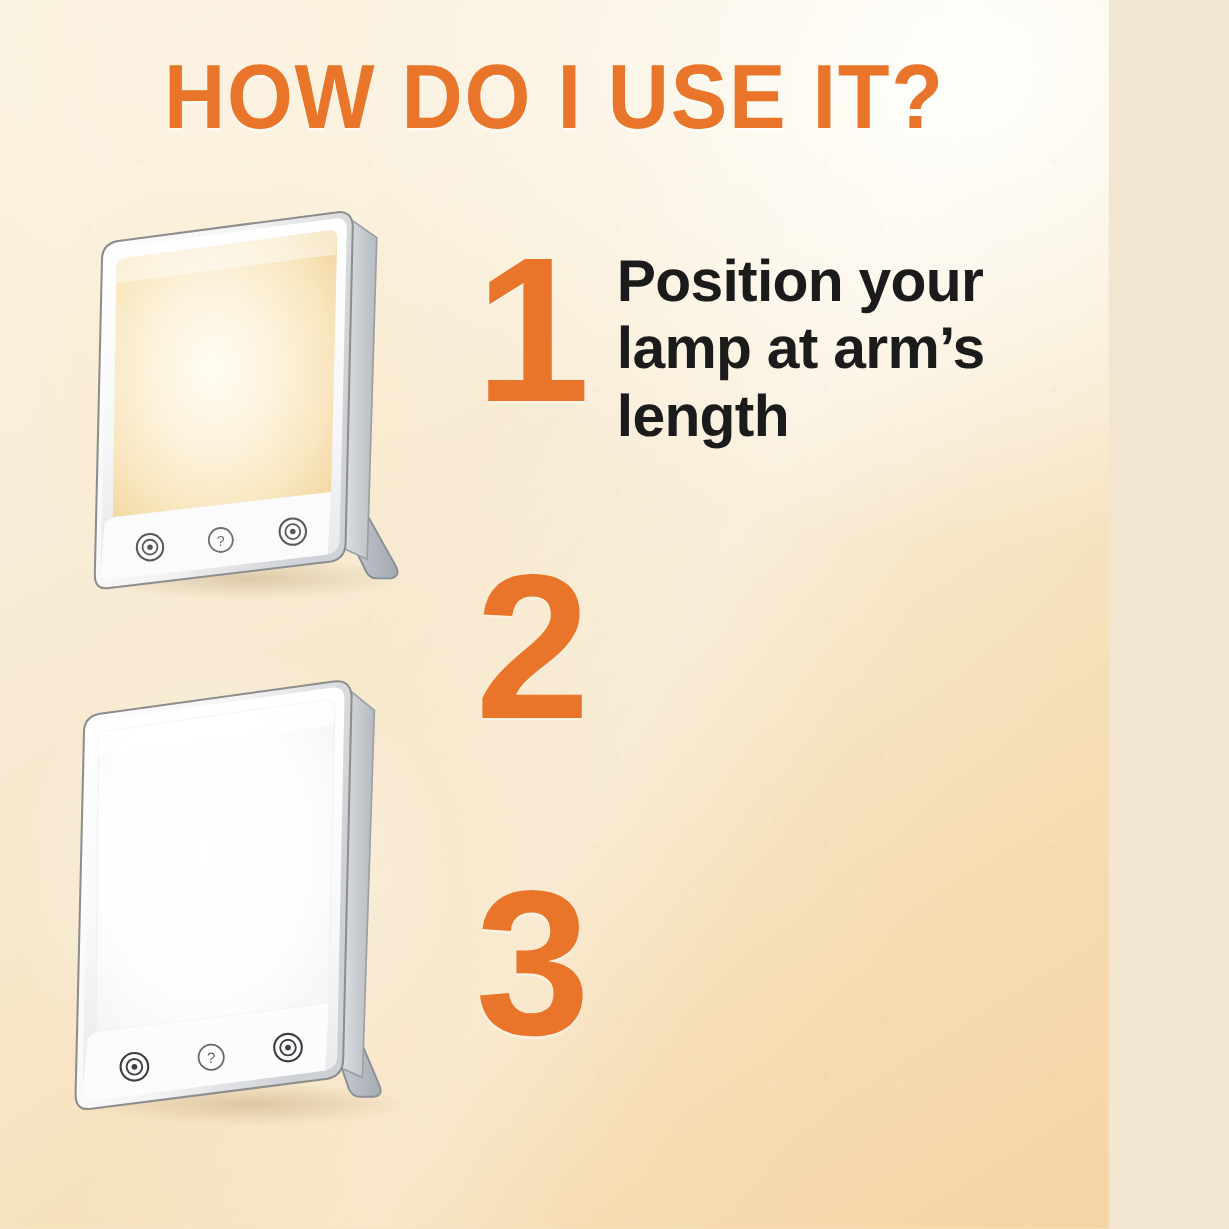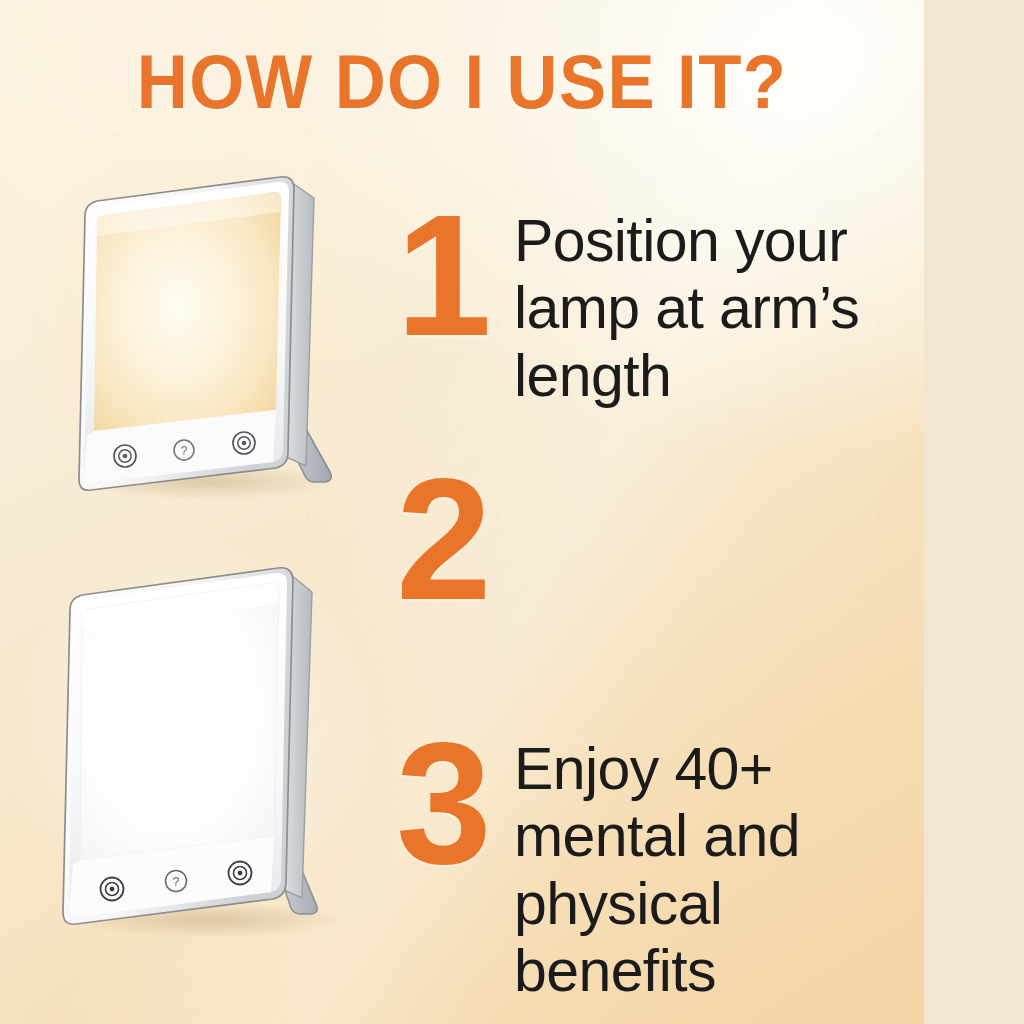--- a/index.html
+++ b/index.html
@@ -71,22 +71,22 @@
     line-height: .92;
     color: #e8752a;
     width: 118px;
     text-align: left;
     flex: 0 0 118px;
     letter-spacing: -4px;
     text-shadow: 0 2px 1px rgba(255,255,255,.40);
   }
   .step-text {
     font-family: "Liberation Sans", sans-serif;
-    font-weight: 400;
-    font-size: 59px;
+    font-weight: 700;
+    font-size: 49px;
     line-height: 1.14;
     color: #1b1b1b;
     letter-spacing: -0.6px;
     padding-top: 12px;
     max-width: 420px;
   }
   #step1 { left: 396px; top: 196px; }
   #step2 { left: 396px; top: 460px; }
   #step3 { left: 396px; top: 724px; }
   #step3 .step-text { max-width: 500px; }
@@ -258,16 +258,15 @@
     <div class="step-num">1</div>
     <div class="step-text">Position your lamp at arm’s length</div>
   </div>
 
   <div class="step" id="step2">
     <div class="step-num">2</div>
   </div>
 
   <div class="step" id="step3">
     <div class="step-num">3</div>
-    <div class="step-text">Enjoy 40+ mental and physical benefits</div>
   </div>
 
 </div>
 
 </body></html>

